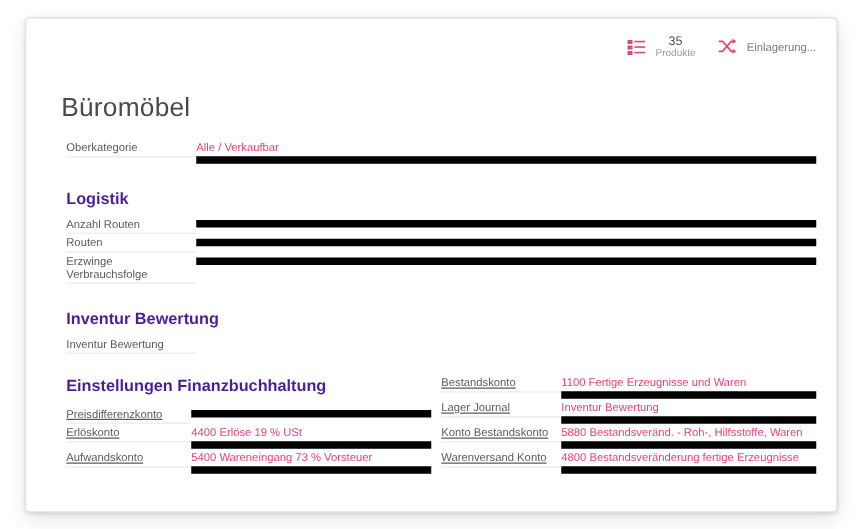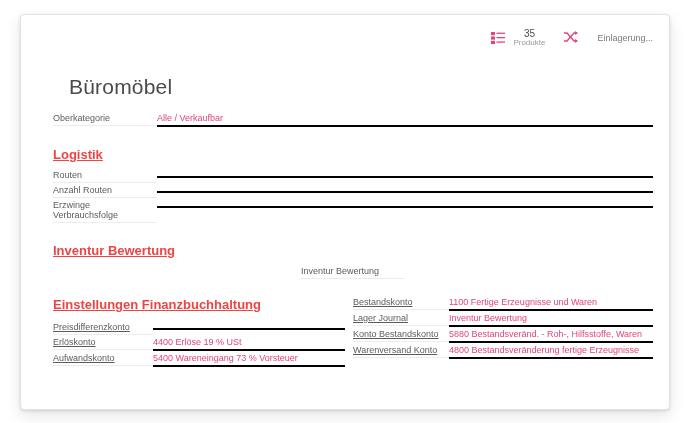--- a/index.html
+++ b/index.html
@@ -69,82 +69,80 @@
     color: #4c4c4c;
   }
   .stat-label {
     font-size: 8px;
     color: #9a9a9a;
     text-align: center;
   }
   .action-btn {
     display: flex;
     align-items: center;
-    gap: 18px;
+    gap: 7px;
     padding: 4px 6px;
     cursor: pointer;
     background: transparent;
     border: none;
     text-align: right;
   }
   .action-label {
     font-size: 9px;
     color: #7a7a7a;
   }
   
   .content {
     position: absolute;
     left: 0;
     top: 46px;
     right: 0;
     bottom: 0;
     padding: 0 16px;
   }
   .page-title {
-    margin: 14px 0 0 32px;
+    margin: 14px 0 0 12px;
     font-size: 21px;
     font-weight: normal;
     color: #4a4a4a;
     letter-spacing: 0.2px;
   }
   .field-row {
     display: flex;
     align-items: baseline;
     margin: 0 0 2px 16px;
     font-size: 9px;
-    justify-content: center;
   }
   .field-label {
     width: 104px;
     color: #5c5c5c;
     flex: none;
     border-bottom: 1px solid #ececec;
     padding-bottom: 2px;
   }
   .field-value {
     color: #e0457b;
     flex: 1;
-    border-bottom: 2px solid #000000;
+    border-bottom: 6px solid #000000;
     padding-bottom: 2px;
   }
   .field-value.link {
     cursor: pointer;
   }
   .field-value.empty {
     color: transparent;
   }
   .top-field {
     margin-top: 14px;
   }
   .section-title {
     margin: 20px 0 8px 16px;
     font-size: 13px;
-    color: #ef4444;
+    color: #4c1d95;
     font-weight: bold;
-    text-decoration: underline;
   }
   .two-col {
     display: flex;
     margin-top: 18px;
   }
   .col {
     width: 50%;
     box-sizing: border-box;
   }
   .col .section-title {
@@ -203,25 +201,25 @@
 
       <h1 class="page-title">Büromöbel</h1>
 
       <div class="field-row top-field">
         <span class="field-label">Oberkategorie</span>
         <span class="field-value link">Alle / Verkaufbar</span>
       </div>
 
       <h2 class="section-title">Logistik</h2>
       <div class="field-row">
+        <span class="field-label">Anzahl Routen</span>
+        <span class="field-value empty"></span>
+      </div>
+      <div class="field-row">
         <span class="field-label">Routen</span>
-        <span class="field-value empty"></span>
-      </div>
-      <div class="field-row">
-        <span class="field-label">Anzahl Routen</span>
         <span class="field-value empty"></span>
       </div>
       <div class="field-row">
         <span class="field-label">Erzwinge Verbrauchsfolge</span>
         <span class="field-value empty"></span>
       </div>
 
       <h2 class="section-title">Inventur Bewertung</h2>
       <div class="field-row">
         <span class="field-label">Inventur Bewertung</span>

